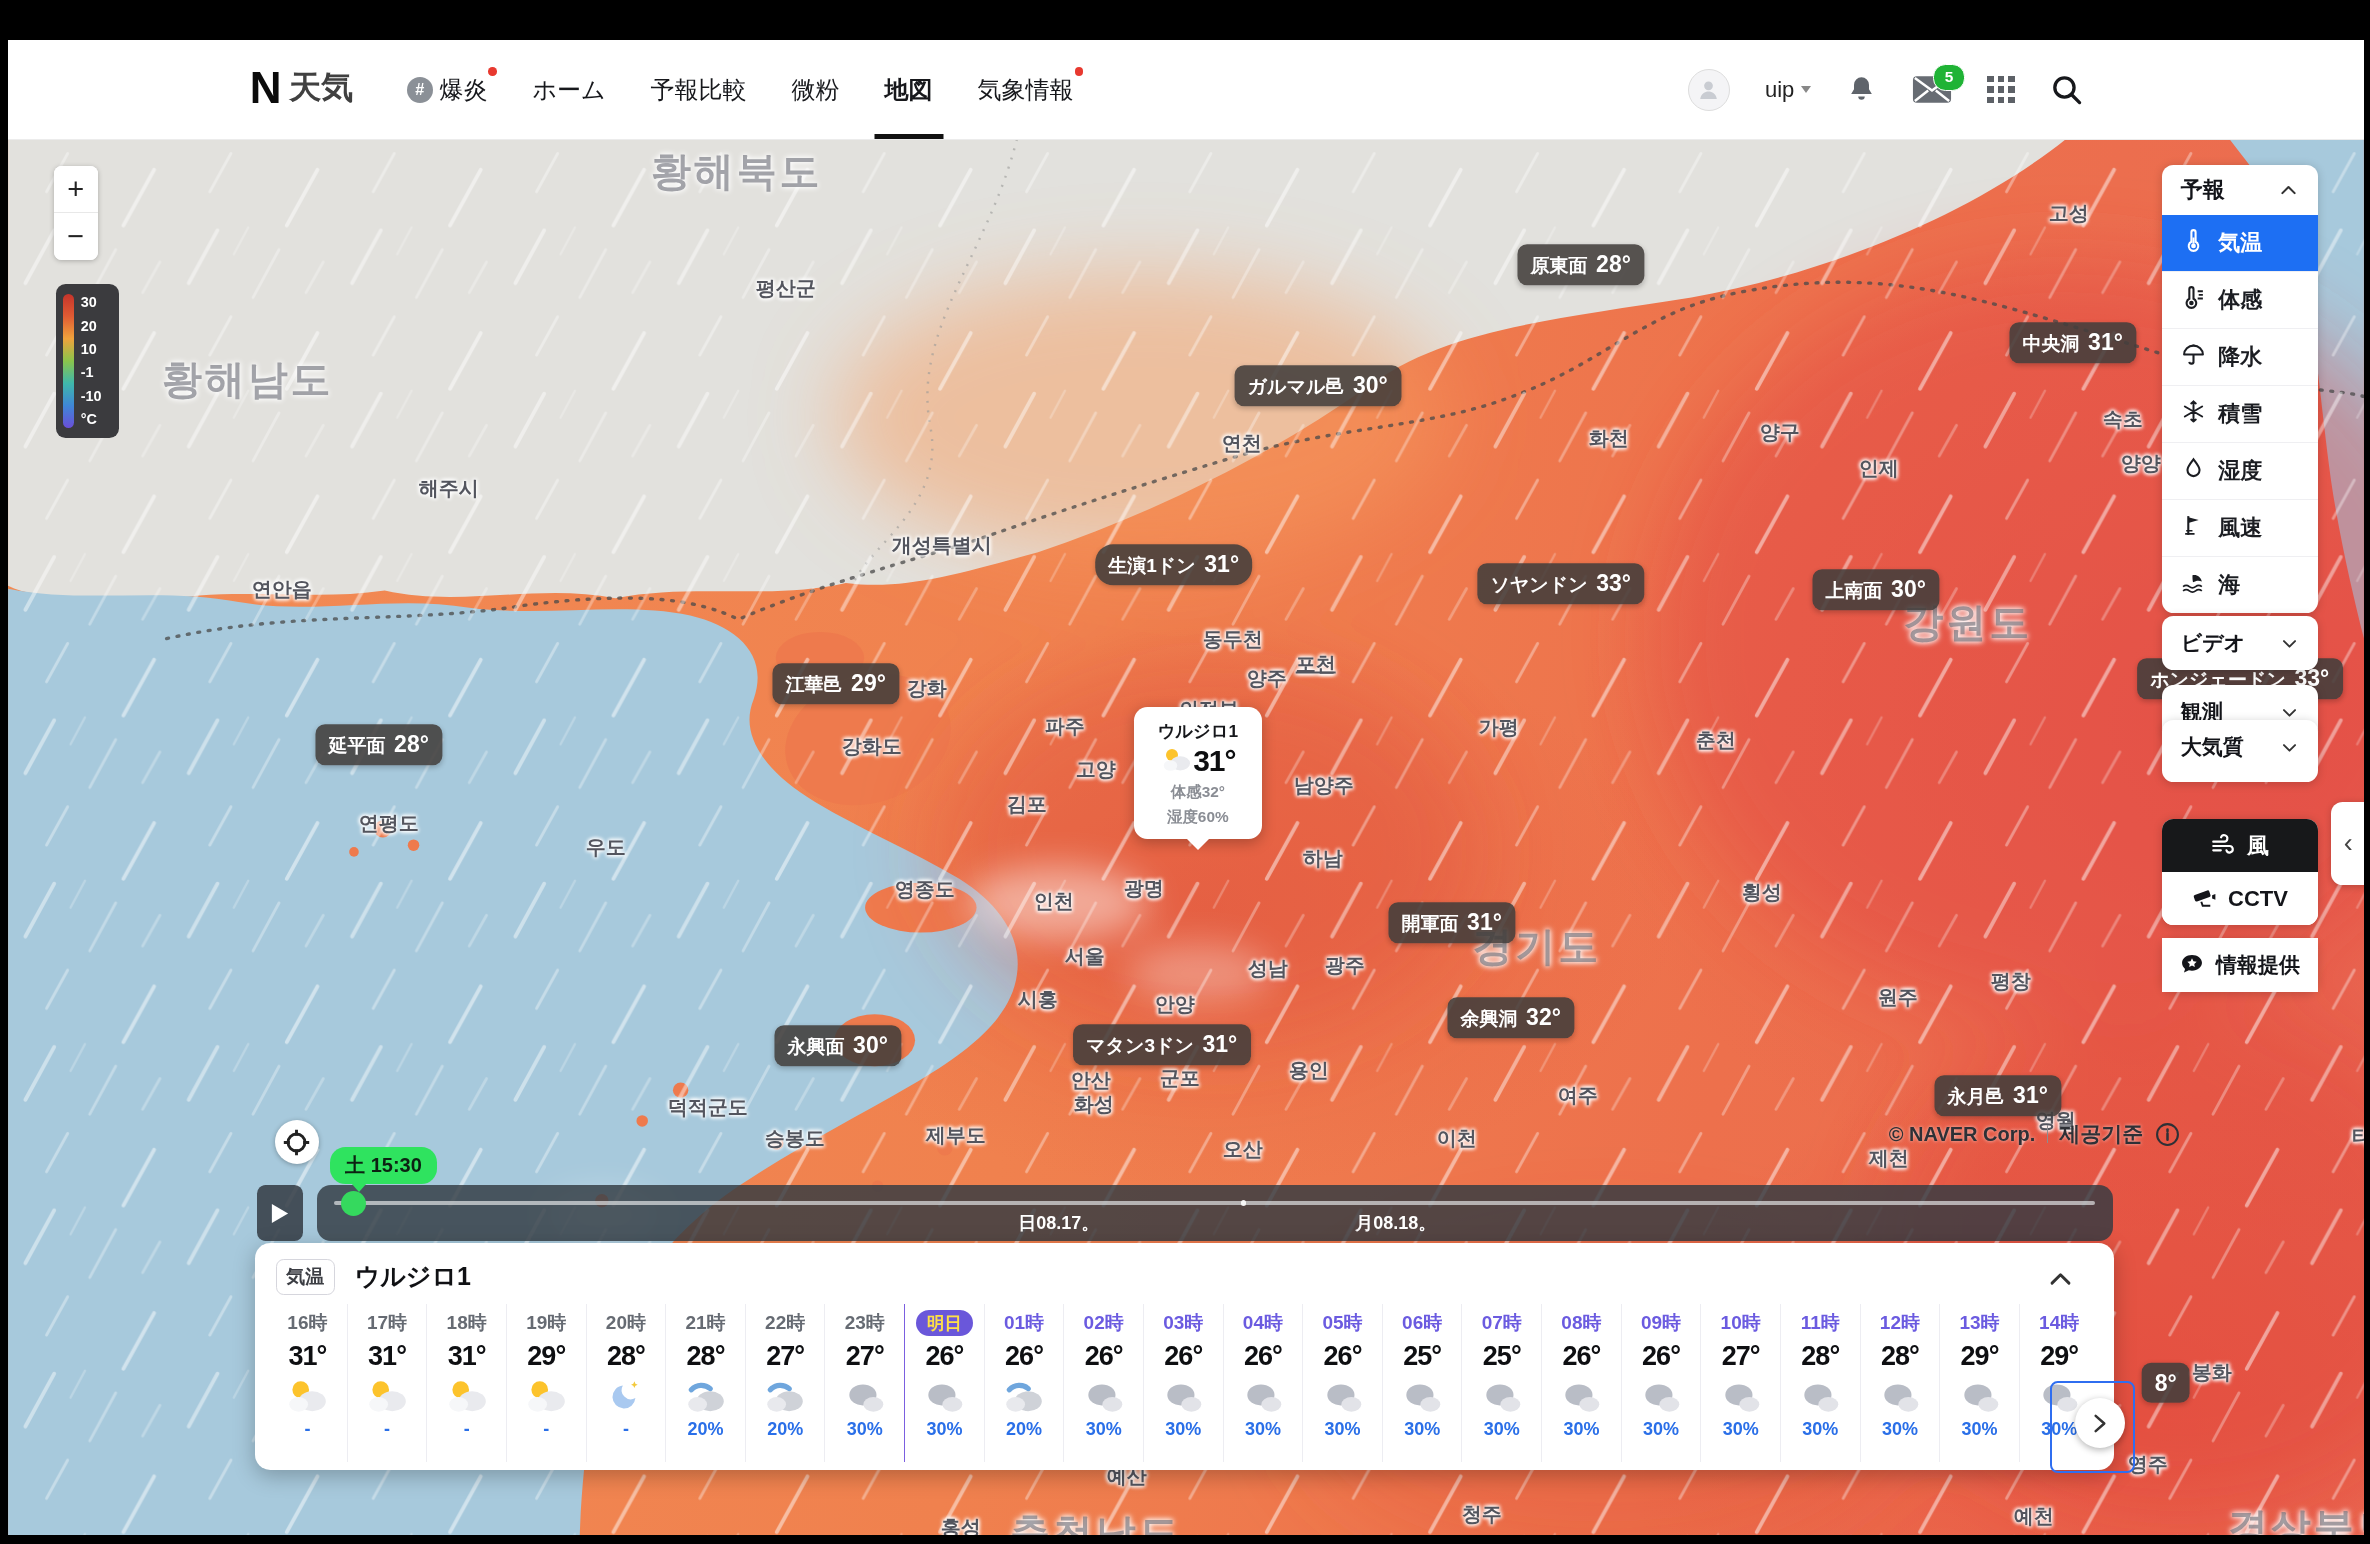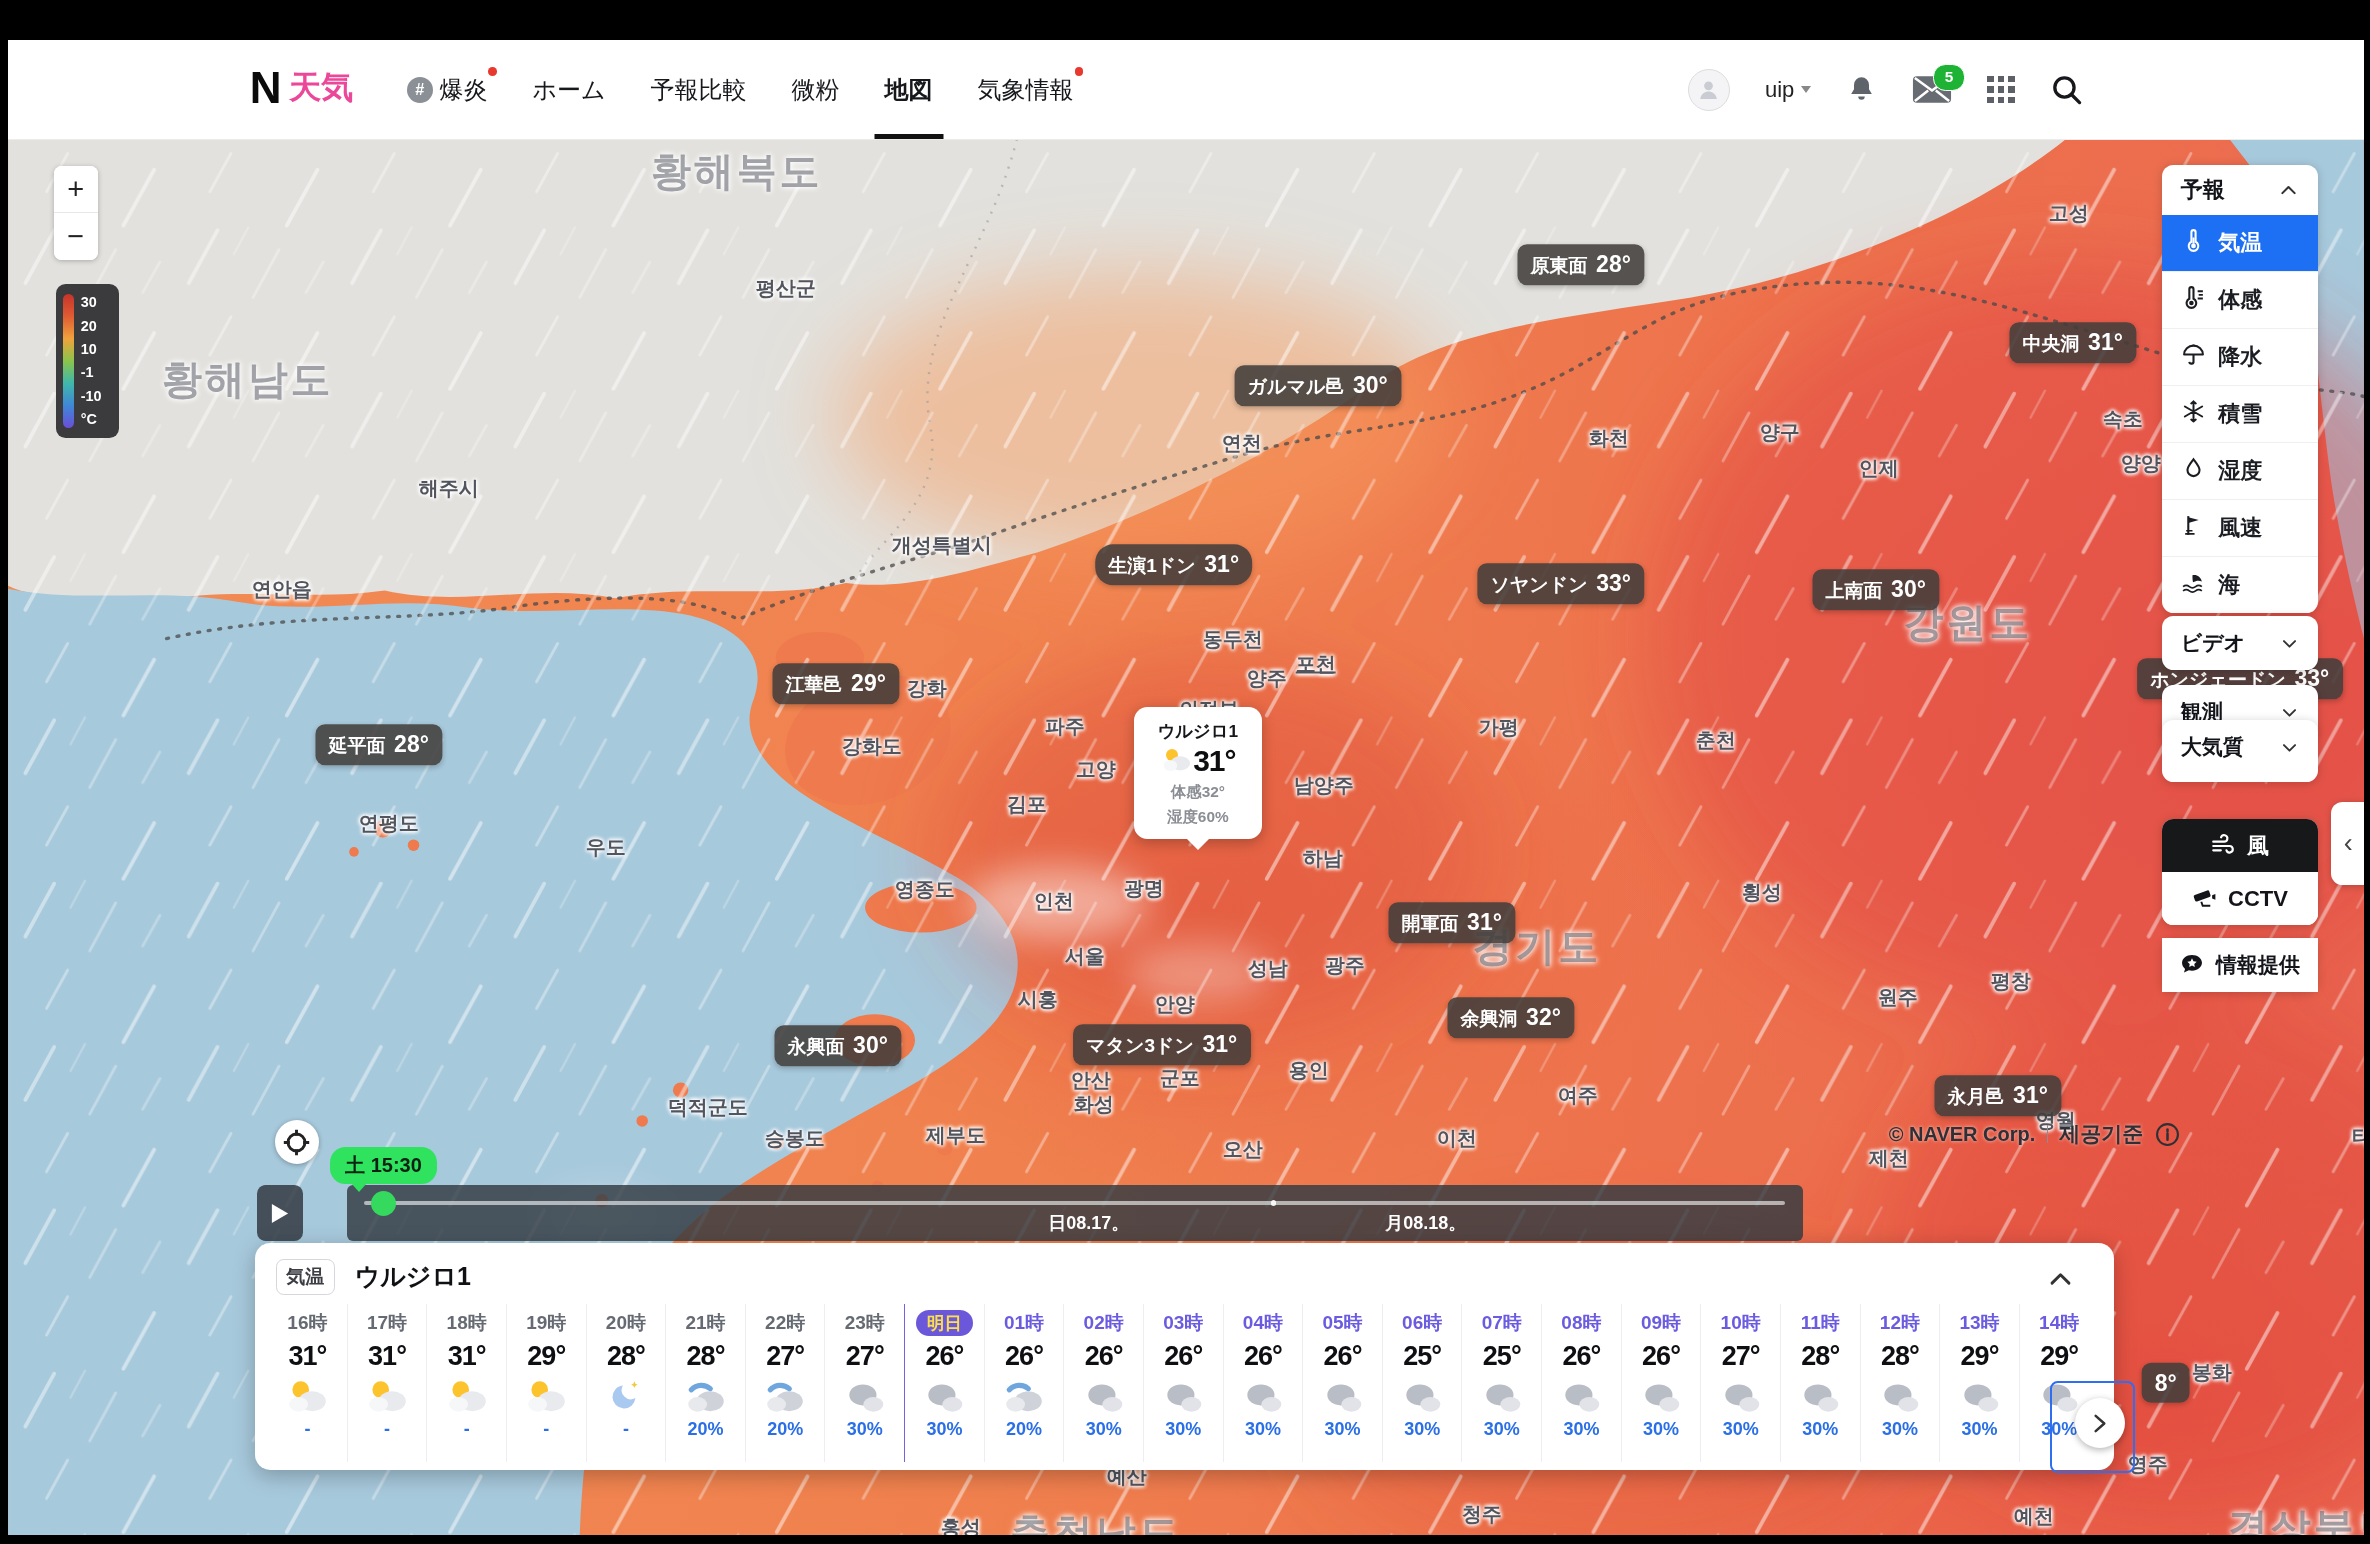--- a/index.html
+++ b/index.html
@@ -2,21 +2,21 @@
 <html><head>
 <meta charset="utf-8">
 <style>
   html,body{margin:0;padding:0;background:#000;}
   body{width:2371px;height:1545px;overflow:hidden;font-family:"Liberation Sans","DejaVu Sans",sans-serif;position:relative;}
   .page{position:absolute;left:7.7px;top:40px;width:2356px;height:1495px;background:#f0854f;overflow:hidden;}
   
   header{position:absolute;left:0;top:0;width:100%;height:99px;background:#fff;z-index:40;border-bottom:1px solid #ececec;}
   .logo{position:absolute;left:242px;top:23px;display:flex;align-items:center;gap:9.6px;cursor:pointer;}
   .logo-n{font-size:44px;font-weight:900;color:#0b0b0b;letter-spacing:-1.9px;}
-  .logo-t{font-size:32px;font-weight:800;color:#ec4899;}
+  .logo-t{font-size:32px;font-weight:800;color:#404040;}
   nav{position:absolute;left:399px;top:0;height:99px;display:flex;align-items:center;gap:45px;}
   .nav-item{position:relative;display:flex;align-items:center;gap:6.7px;font-size:24px;color:#17181c;font-weight:500;height:99px;cursor:pointer;}
   .nav-item.active .nav-lb{font-weight:800;}
   .nav-underline{position:absolute;bottom:0;left:50%;transform:translateX(-50%);width:69px;height:4.8px;background:#111;}
   .hash-ic{width:26px;height:26px;border-radius:50%;background:#8b9097;color:#fff;font-size:16.3px;font-weight:800;display:flex;align-items:center;justify-content:center;}
   .reddot{position:absolute;top:27px;right:-9.6px;width:8.6px;height:8.6px;border-radius:50%;background:#e8392f;}
   .hright{position:absolute;right:281px;top:0;height:99px;display:flex;align-items:center;gap:35px;}
   .avatar{width:40px;height:40px;border-radius:50%;background:#f4f4f6;border:1px solid #ddd;display:flex;align-items:center;justify-content:center;cursor:pointer;}
   .uname{display:flex;align-items:center;gap:6.7px;font-size:22px;color:#222;cursor:pointer;}
   .caret{width:0;height:0;border-left:5.8px solid transparent;border-right:5.8px solid transparent;border-top:7.7px solid #888;}
@@ -54,21 +54,21 @@
   .zoomctl button{display:block;width:100%;height:47px;border:0;background:#fff;font-size:29px;color:#222;cursor:pointer;}
   .zoomctl button:first-child{border-bottom:1px solid #e8e8e8;}
   .legend{position:absolute;left:48px;top:244px;width:63px;height:154px;background:#3b3b3e;border-radius:9.6px;z-index:10;display:flex;padding:9.6px 7.7px;box-sizing:border-box;gap:6.7px;}
   .legend .strip{width:10.6px;height:100%;border-radius:5.8px;}
   .legend .lv{display:flex;flex-direction:column;justify-content:space-between;color:#fff;font-size:14.4px;font-weight:700;line-height:1;padding:1.9px 0;}
   
   .locbtn{position:absolute;left:267px;top:1080px;width:44px;height:44px;border-radius:50%;background:#fff;border:0;box-shadow:0 1px 5.8px rgba(0,0,0,.3);z-index:11;display:flex;align-items:center;justify-content:center;cursor:pointer;}
   .timebadge{position:absolute;left:322px;top:1107px;background:#2fe35f;border-radius:15.4px;padding:4.8px 15.4px;font-size:20px;font-weight:800;color:#0c2212;z-index:11;white-space:nowrap;}
   .timebadge:after{content:"";position:absolute;left:21px;bottom:-8.6px;width:0;height:0;border-left:8.6px solid transparent;border-right:8.6px solid transparent;border-top:9.6px solid #2fe35f;}
   .playbtn{position:absolute;left:249px;top:1145px;width:46px;height:56px;border:0;border-radius:8.6px;background:rgba(50,58,66,.85);z-index:10;display:flex;align-items:center;justify-content:center;cursor:pointer;}
-  .tbar{position:absolute;left:309px;top:1145px;width:1456px;height:56px;background:rgba(50,58,66,.82);border-radius:6px;z-index:10;cursor:pointer;margin-left:30px;}
+  .tbar{position:absolute;left:309px;top:1145px;width:1796px;height:56px;background:rgba(50,58,66,.82);border-radius:14px;z-index:10;cursor:pointer;}
   .track{position:absolute;left:17.3px;right:17.3px;top:16.3px;height:3.8px;background:rgba(235,238,240,.65);border-radius:1.9px;}
   .thumb{position:absolute;left:24px;top:5.8px;width:25px;height:25px;border-radius:50%;background:#35d95e;border:0;cursor:grab;z-index:2;}
   .tdot{position:absolute;left:924px;top:15.4px;width:5.8px;height:5.8px;border-radius:50%;background:#fff;opacity:.9;}
   .tday{position:absolute;top:26px;transform:translateX(-50%);color:#fff;font-size:18px;font-weight:600;white-space:nowrap;}
   
   .attrib{position:absolute;left:1881px;top:1080px;display:flex;align-items:center;gap:11.5px;z-index:7;}
   .attrib .cpy{font-size:20px;font-weight:800;color:#2e3036;text-shadow:0 0 3.8px rgba(255,255,255,.7);}
   .attrib .sep{width:1px;height:17.3px;background:#8d8d90;}
   .attrib .std{font-size:21px;font-weight:800;color:#2e3036;text-shadow:0 0 3.8px rgba(255,255,255,.7);}
   

